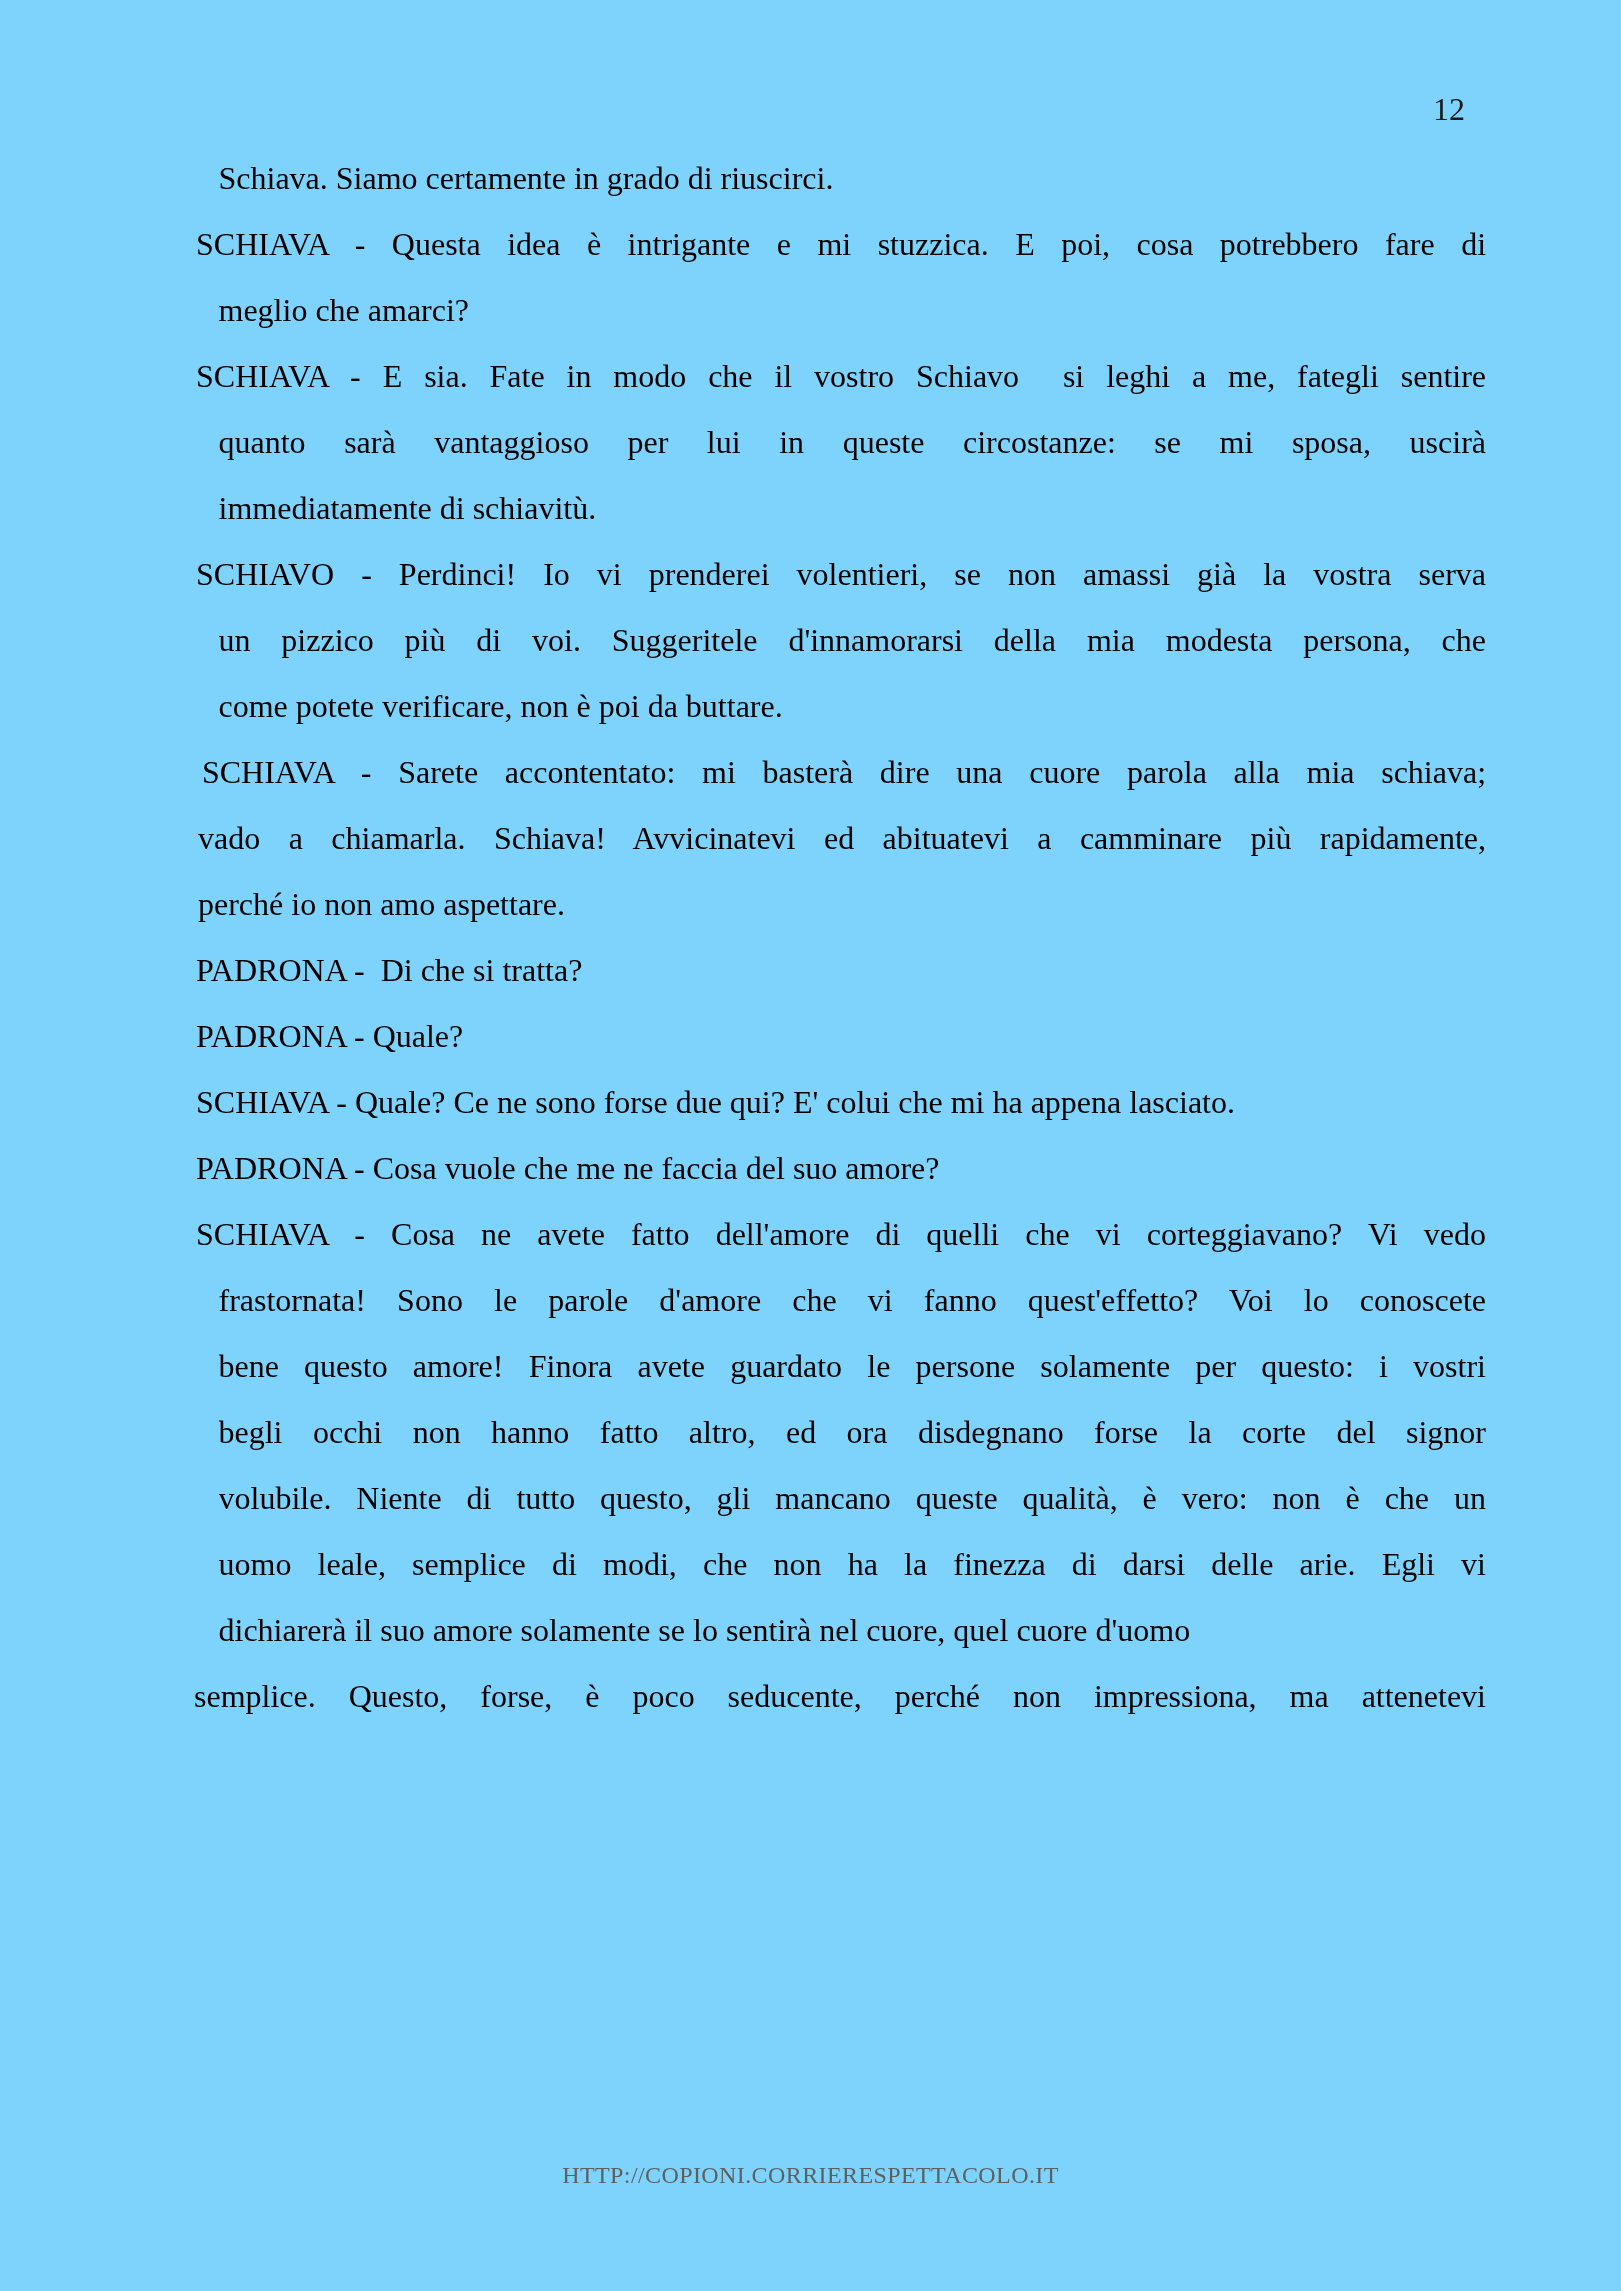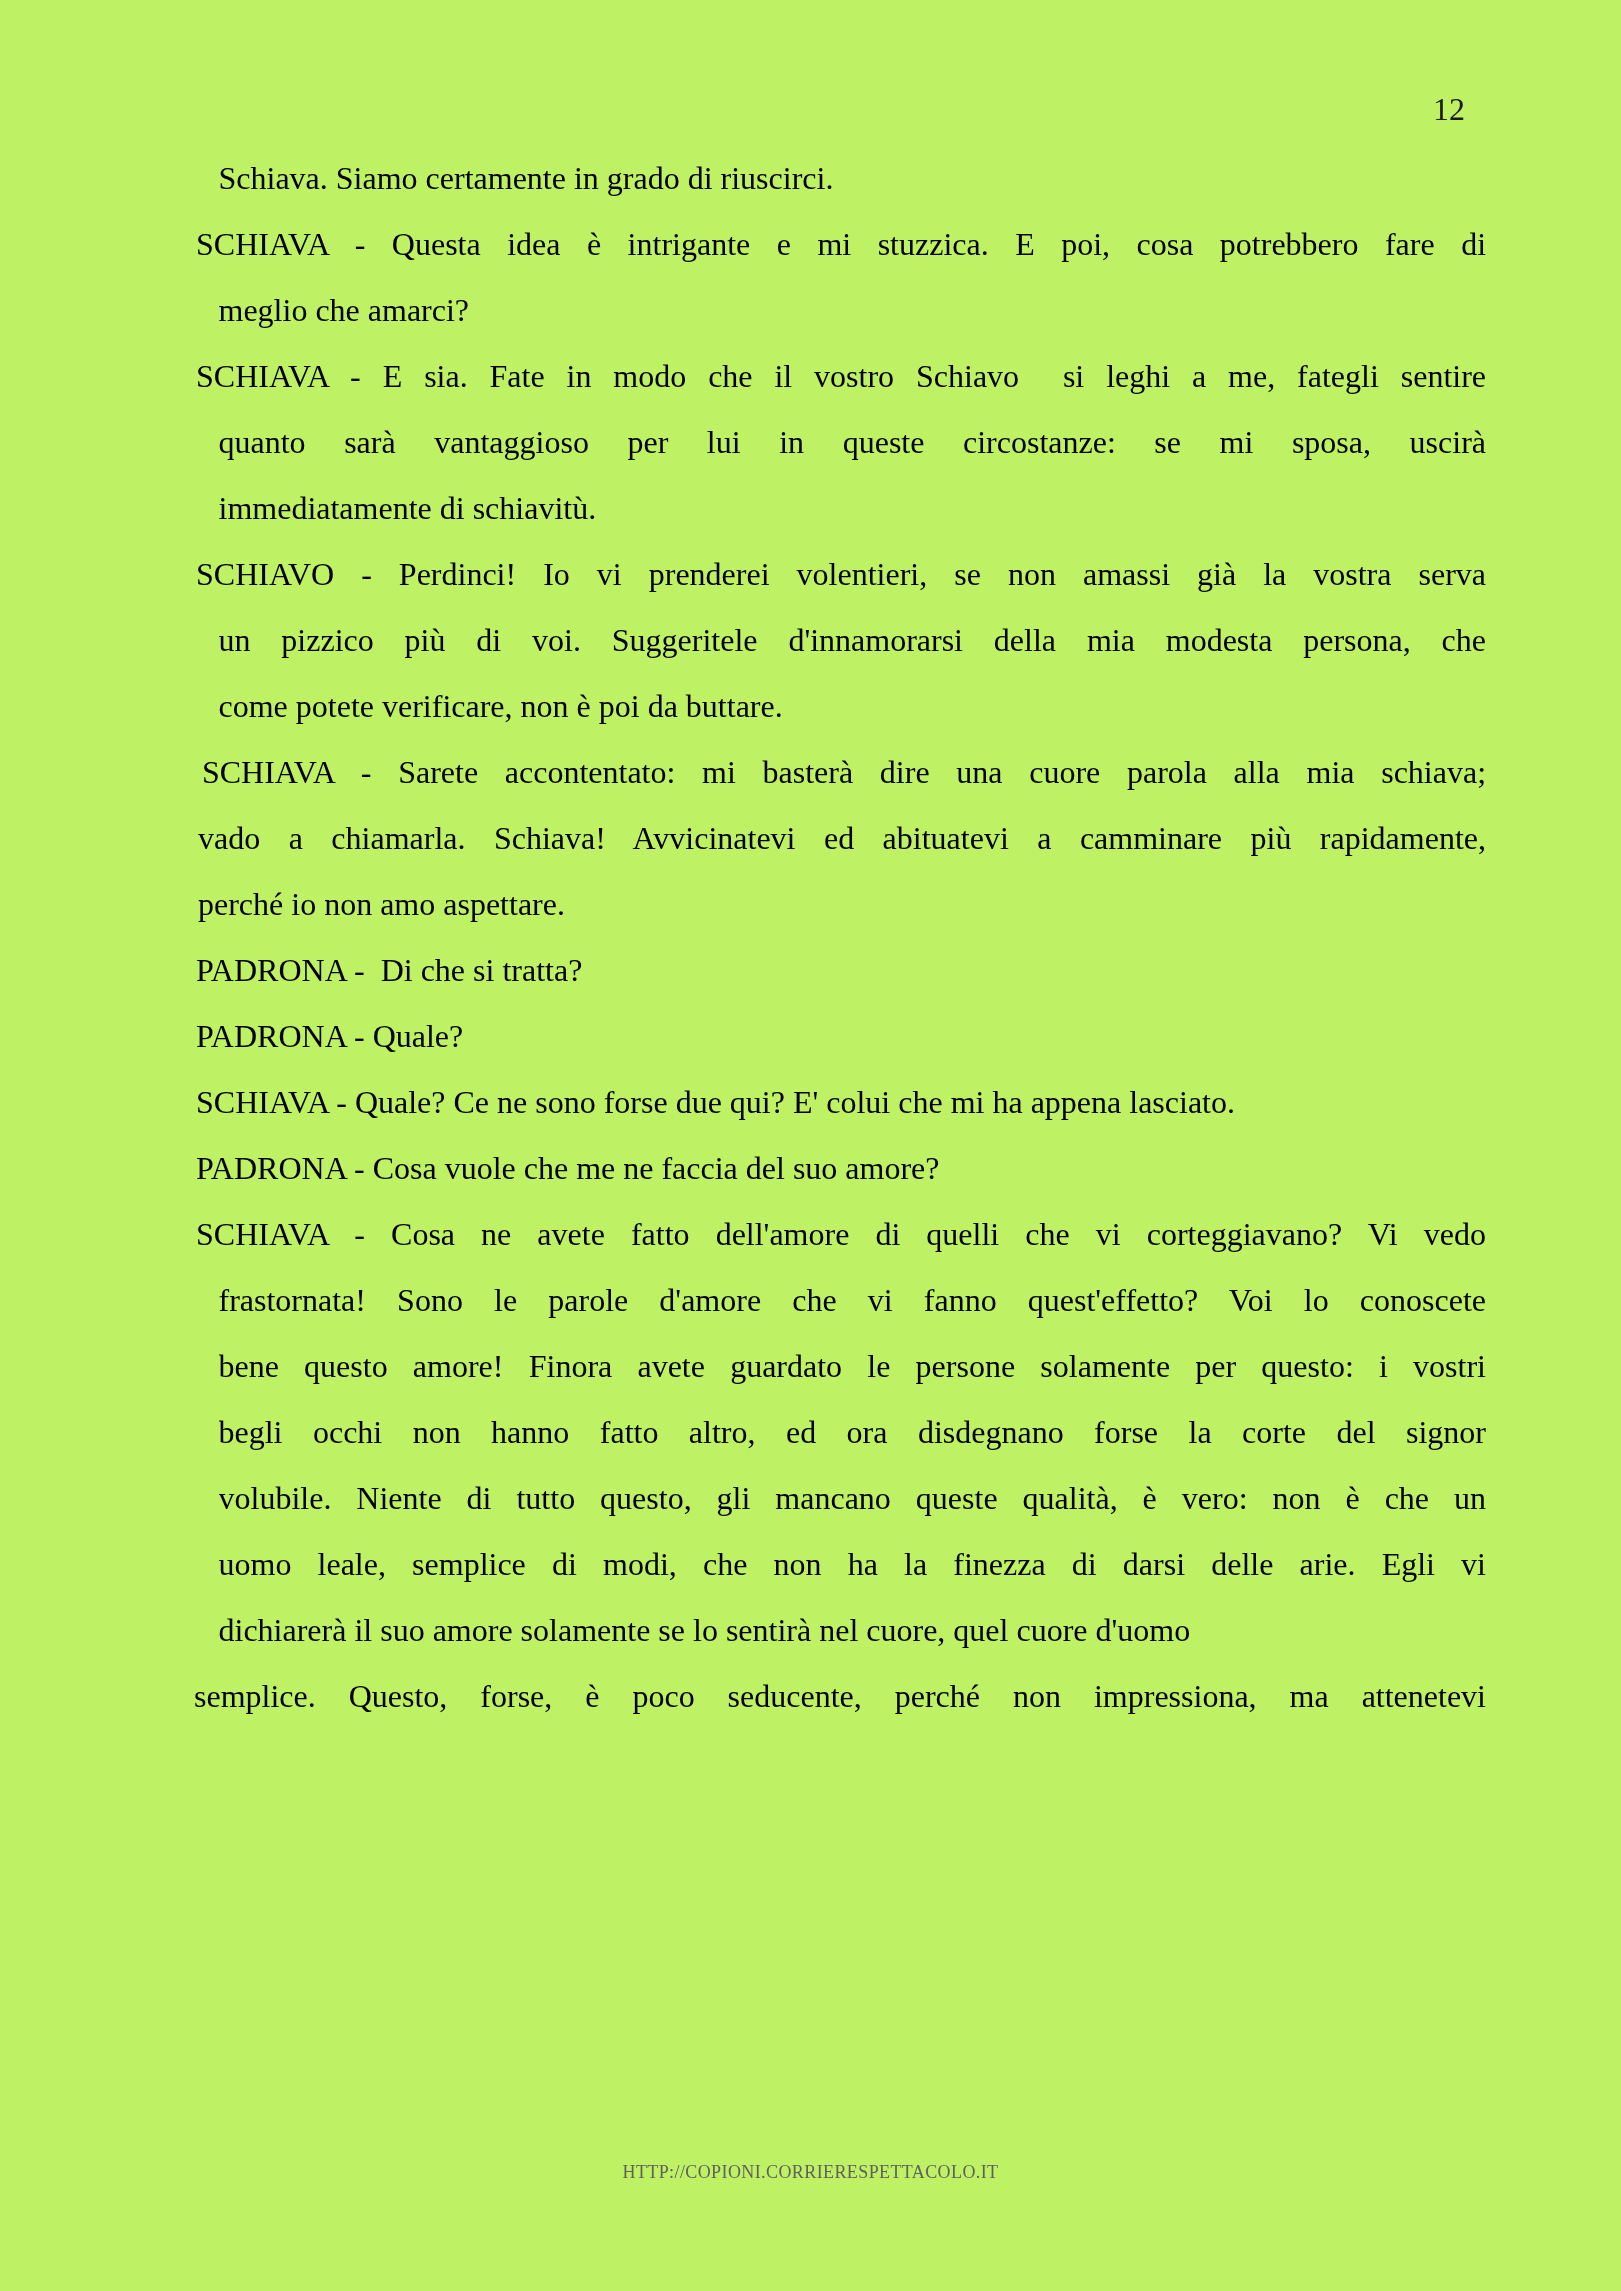--- a/index.html
+++ b/index.html
@@ -1,20 +1,20 @@
 <!DOCTYPE html>
 <html><head>
 <meta charset="utf-8">
 <style>
   html, body { margin: 0; padding: 0; background: #ffffff; }
   .page {
     position: relative;
     width: 1621px;
     height: 2292px;
-    background: #bef264;
+    background: #7dd3fc;
     font-family: "Liberation Serif", "DejaVu Serif", serif;
     color: #000000;
     overflow: hidden;
   }
   .page-number {
     position: absolute;
     top: 93px;
     left: 1433px;
     font-size: 32px;
     line-height: 1;
@@ -41,21 +41,21 @@
     text-align: left;
     white-space: pre;
   }
   .speaker { font-weight: normal; }
   .footer {
     position: absolute;
     top: 2162px;
     left: 0;
     width: 100%;
     text-align: center;
-    font-size: 18px;
+    font-size: 24px;
     letter-spacing: 0.4px;
     color: #5f5f5f;
   }
 </style>
 </head>
 <body>
 
 <div class="page">
   <div class="page-number">12</div>
 

